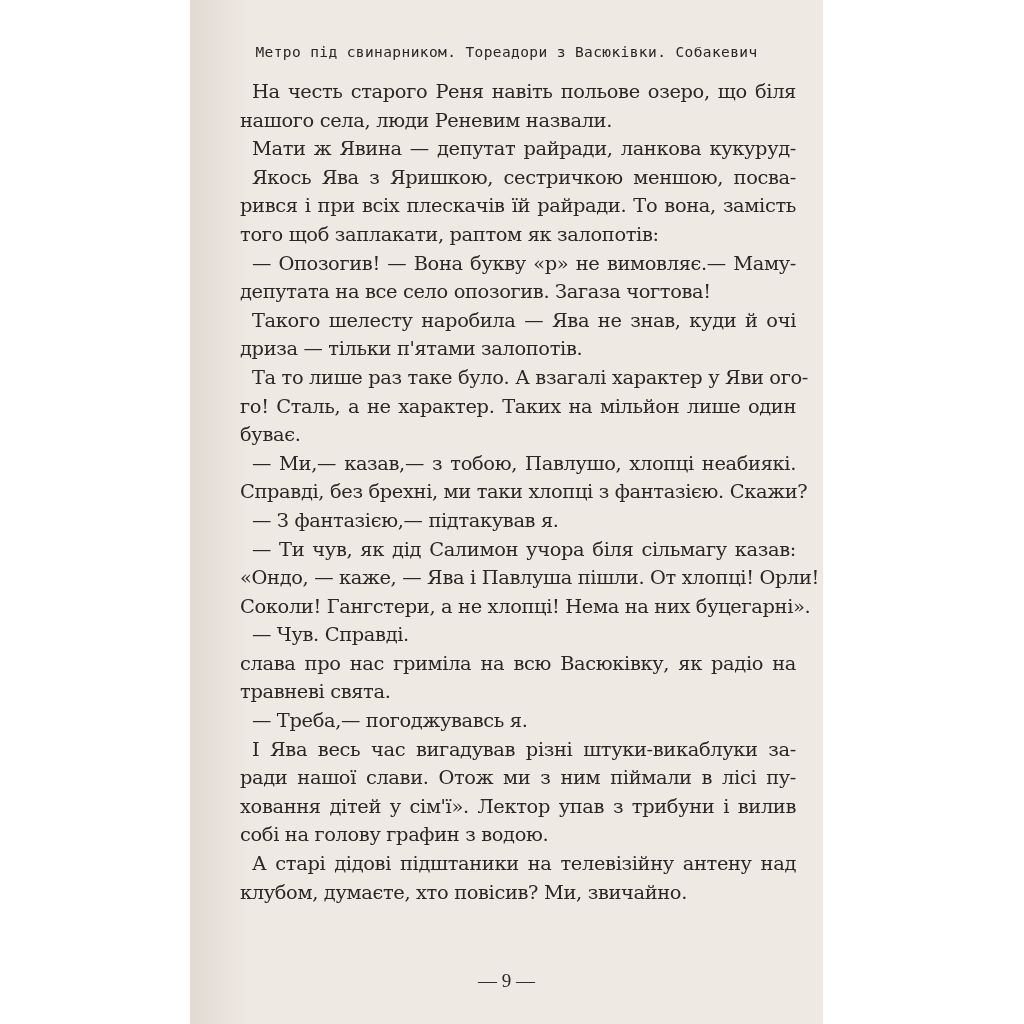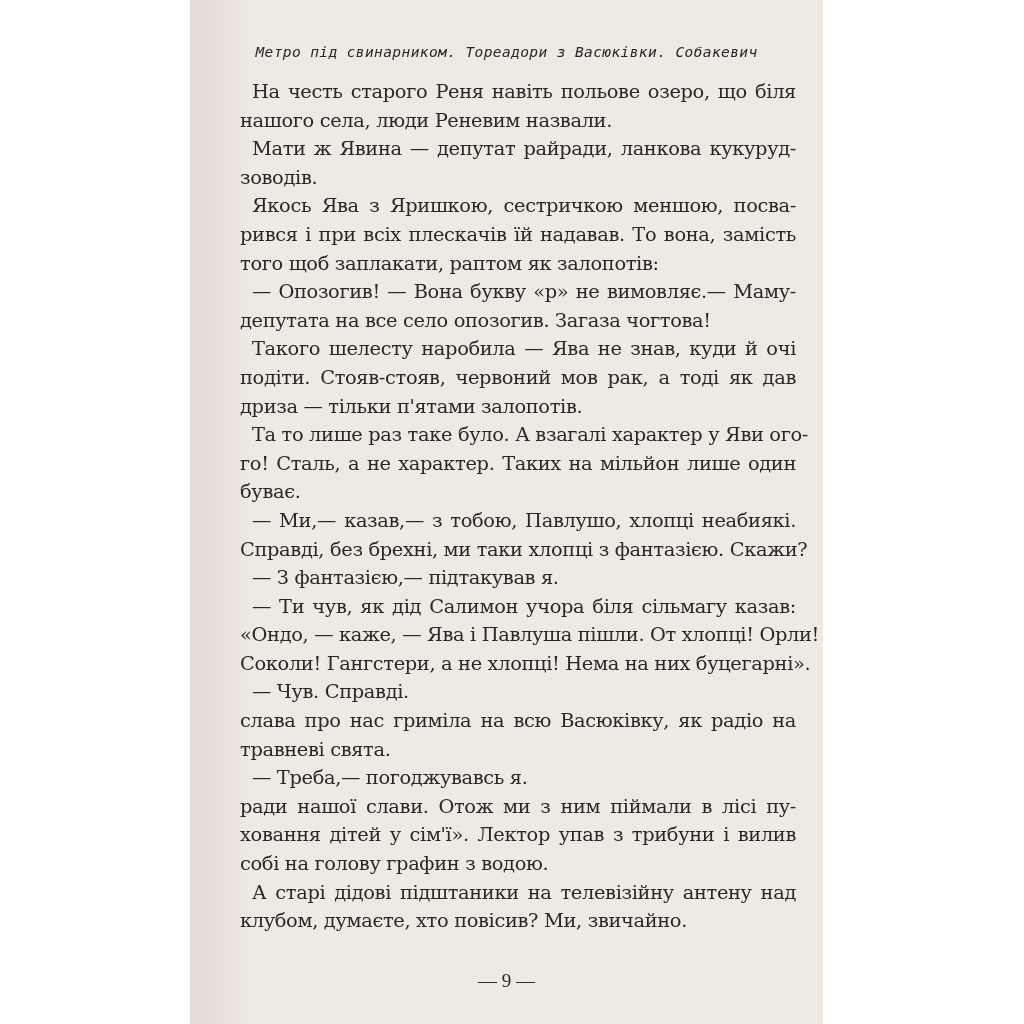--- a/index.html
+++ b/index.html
@@ -8,21 +8,20 @@
   }
   .page {
     position: absolute; left: 190px; top: 0; width: 633px; height: 1024px;
     background: #efe9e3;
     background-image: linear-gradient(90deg, rgba(200,190,180,0.35) 0px, rgba(239,233,227,0) 60px);
   }
   .running-head {
     position: absolute; left: 0; width: 633px; top: 44px; text-align: center;
     font-family: "DejaVu Sans Mono", monospace; font-size: 14.5px; letter-spacing: 0.4px;
     color: #2a2626;
-    font-style: italic;
   }
   .body-text {
     position: absolute; left: 50px; top: 78px; width: 556px;
     font-family: "DejaVu Serif", serif; font-size: 19.4px; line-height: 28.6px;
     color: #2a2727; text-align: justify; letter-spacing: -0.35px;
   }
   .line { display: block; white-space: nowrap; text-align: justify; text-align-last: justify; }
   .line.indent { padding-left: 12px; }
   .line.last { text-align-last: left; }
   .folio {
@@ -32,42 +31,41 @@
 </style>
 </head>
 <body>
 
 <div class="page">
   <div class="running-head">Метро під свинарником. Тореадори з Васюківки. Собакевич</div>
   <div class="body-text" id="body-text">
       <span class="line indent">На честь старого Реня навіть польове озеро, що біля</span>
       <span class="line last">нашого села, люди Реневим назвали.</span>
       <span class="line indent">Мати ж Явина — депутат райради, ланкова кукуруд-</span>
-      <span class="line last">зоводів.</span>
       <span class="line indent">Якось Ява з Яришкою, сестричкою меншою, посва-</span>
-      <span class="line">рився і при всіх плескачів їй надавав. То вона, замість</span>
+      <span class="line">рився і при всіх плескачів їй райради. То вона, замість</span>
       <span class="line last">того щоб заплакати, раптом як залопотів:</span>
       <span class="line indent">— Опозогив! — Вона букву «р» не вимовляє.— Маму-</span>
       <span class="line last">депутата на все село опозогив. Загаза чогтова!</span>
       <span class="line indent">Такого шелесту наробила — Ява не знав, куди й очі</span>
-      <span class="line">подіти. Стояв-стояв, червоний мов рак, а тоді як дав</span>
       <span class="line last">дриза — тільки п'ятами залопотів.</span>
       <span class="line indent">Та то лише раз таке було. А взагалі характер у Яви ого-</span>
       <span class="line">го! Сталь, а не характер. Таких на мільйон лише один</span>
       <span class="line last">буває.</span>
       <span class="line indent">— Ми,— казав,— з тобою, Павлушо, хлопці неабиякі.</span>
       <span class="line last">Справді, без брехні, ми таки хлопці з фантазією. Скажи?</span>
       <span class="line indent last">— З фантазією,— підтакував я.</span>
       <span class="line indent">— Ти чув, як дід Салимон учора біля сільмагу казав:</span>
       <span class="line">«Ондо, — каже, — Ява і Павлуша пішли. От хлопці! Орли!</span>
       <span class="line last">Соколи! Гангстери, а не хлопці! Нема на них буцегарні».</span>
       <span class="line indent last">— Чув. Справді.</span>
       <span class="line">слава про нас гриміла на всю Васюківку, як радіо на</span>
       <span class="line last">травневі свята.</span>
       <span class="line indent last">— Треба,— погоджувавсь я.</span>
+      <span class="line indent">І Ява весь час вигадував різні штуки-викаблуки за-</span>
       <span class="line">ради нашої слави. Отож ми з ним піймали в лісі пу-</span>
       <span class="line">ховання дітей у сім'ї». Лектор упав з трибуни і вилив</span>
       <span class="line last">собі на голову графин з водою.</span>
       <span class="line indent">А старі дідові підштаники на телевізійну антену над</span>
       <span class="line last">клубом, думаєте, хто повісив? Ми, звичайно.</span>
     </div>
   <div class="folio">— 9 —</div>
 </div>
 
 </body></html>

